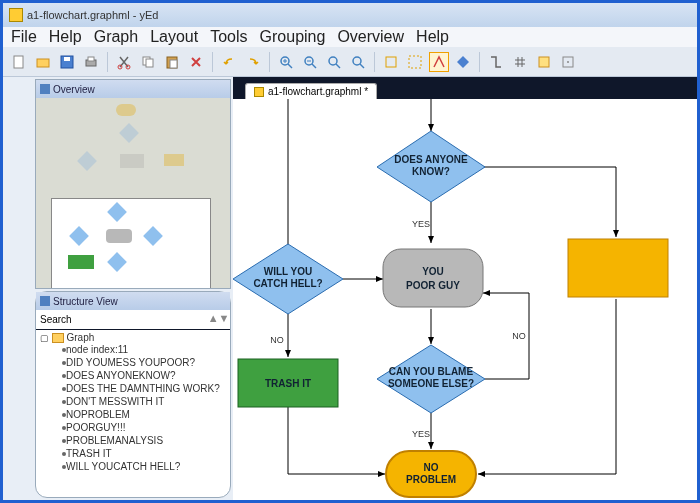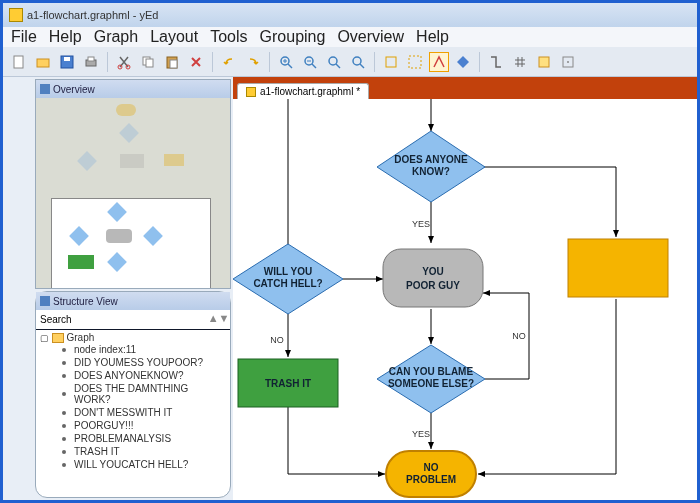--- a/index.html
+++ b/index.html
@@ -19,25 +19,25 @@
 .overview-body { flex: 1; background: #edf0e8; position: relative; overflow: hidden; }
 .ov-dim { position: absolute; inset: 0; background: rgba(200,200,190,0.5); }
 .ov-viewport { position: absolute; left: 15px; top: 100px; width: 160px; height: 100px; background: #fff; border: 1px solid #888; }
 .ov-shape { position: absolute; }
 .structure { flex: 1; border-radius: 12px; }
 .search-row { display: flex; align-items: center; height: 20px; font-size: 10px; padding: 0 4px; border-bottom: 1px solid #0f172a; }
 .search-row input { flex: 1; border: none; outline: none; font-size: 10px; height: 16px; margin-left: 4px; }
 .search-row .sbtn { width: 16px; height: 16px; font-size: 11px; text-align: center; color: #888; }
 .tree { flex: 1; overflow: auto; font-size: 10px; padding: 2px 4px; color: #333; }
 .tree-root { display: flex; align-items: center; gap: 3px; }
-.tree-item { padding: 1px 0 1px 22px; display: flex; align-items: center; gap: 8px; }
+.tree-item { padding: 1px 0 1px 22px; display: flex; align-items: center; gap: 0; }
 .tree-bullet { width: 4px; height: 4px; background: #666; border-radius: 50%; display: inline-block; }
 .folder-icon { width: 12px; height: 10px; background: #ffd060; border: 1px solid #cc9020; }
 .right { flex: 1; display: flex; flex-direction: column; background: #ddd; }
-.tabbar { height: 22px; background: #c2410c; display: flex; align-items: flex-end; padding: 0 4px; }
+.tabbar { height: 22px; background: #0f172a; display: flex; align-items: flex-end; padding: 0 12px; }
 .tab { background: #fff; border: 1px solid #aaa; border-bottom: none; padding: 2px 8px; font-size: 10px; display: flex; align-items: center; gap: 4px; border-radius: 3px 3px 0 0; }
 .tab-icon { width: 10px; height: 10px; background: #ffcc33; border: 1px solid #aa8800; }
 .canvas { flex: 1; background: #fff; position: relative; overflow: hidden; }
 .canvas svg { position: absolute; inset: 0; }
 .node-text { font-size: 10px; text-anchor: middle; fill: #123; font-weight: bold; }
 .edge-text { font-size: 9px; text-anchor: middle; fill: #333; }
 </style>
 </head>
 <body>
 
@@ -245,20 +245,24 @@
               <span class="tree-bullet"></span>
               <span>DOES ANYONEKNOW?</span>
             </div>
             <div class="tree-item">
               <span class="tree-bullet"></span>
               <span>DOES THE DAMNTHING WORK?</span>
             </div>
             <div class="tree-item">
               <span class="tree-bullet"></span>
               <span>DON'T MESSWITH IT</span>
+            </div>
+            <div class="tree-item">
+              <span class="tree-bullet"></span>
+              <span>NOPROBLEM</span>
             </div>
             <div class="tree-item">
               <span class="tree-bullet"></span>
               <span>POORGUY!!!</span>
             </div>
             <div class="tree-item">
               <span class="tree-bullet"></span>
               <span>PROBLEMANALYSIS</span>
             </div>
             <div class="tree-item">

